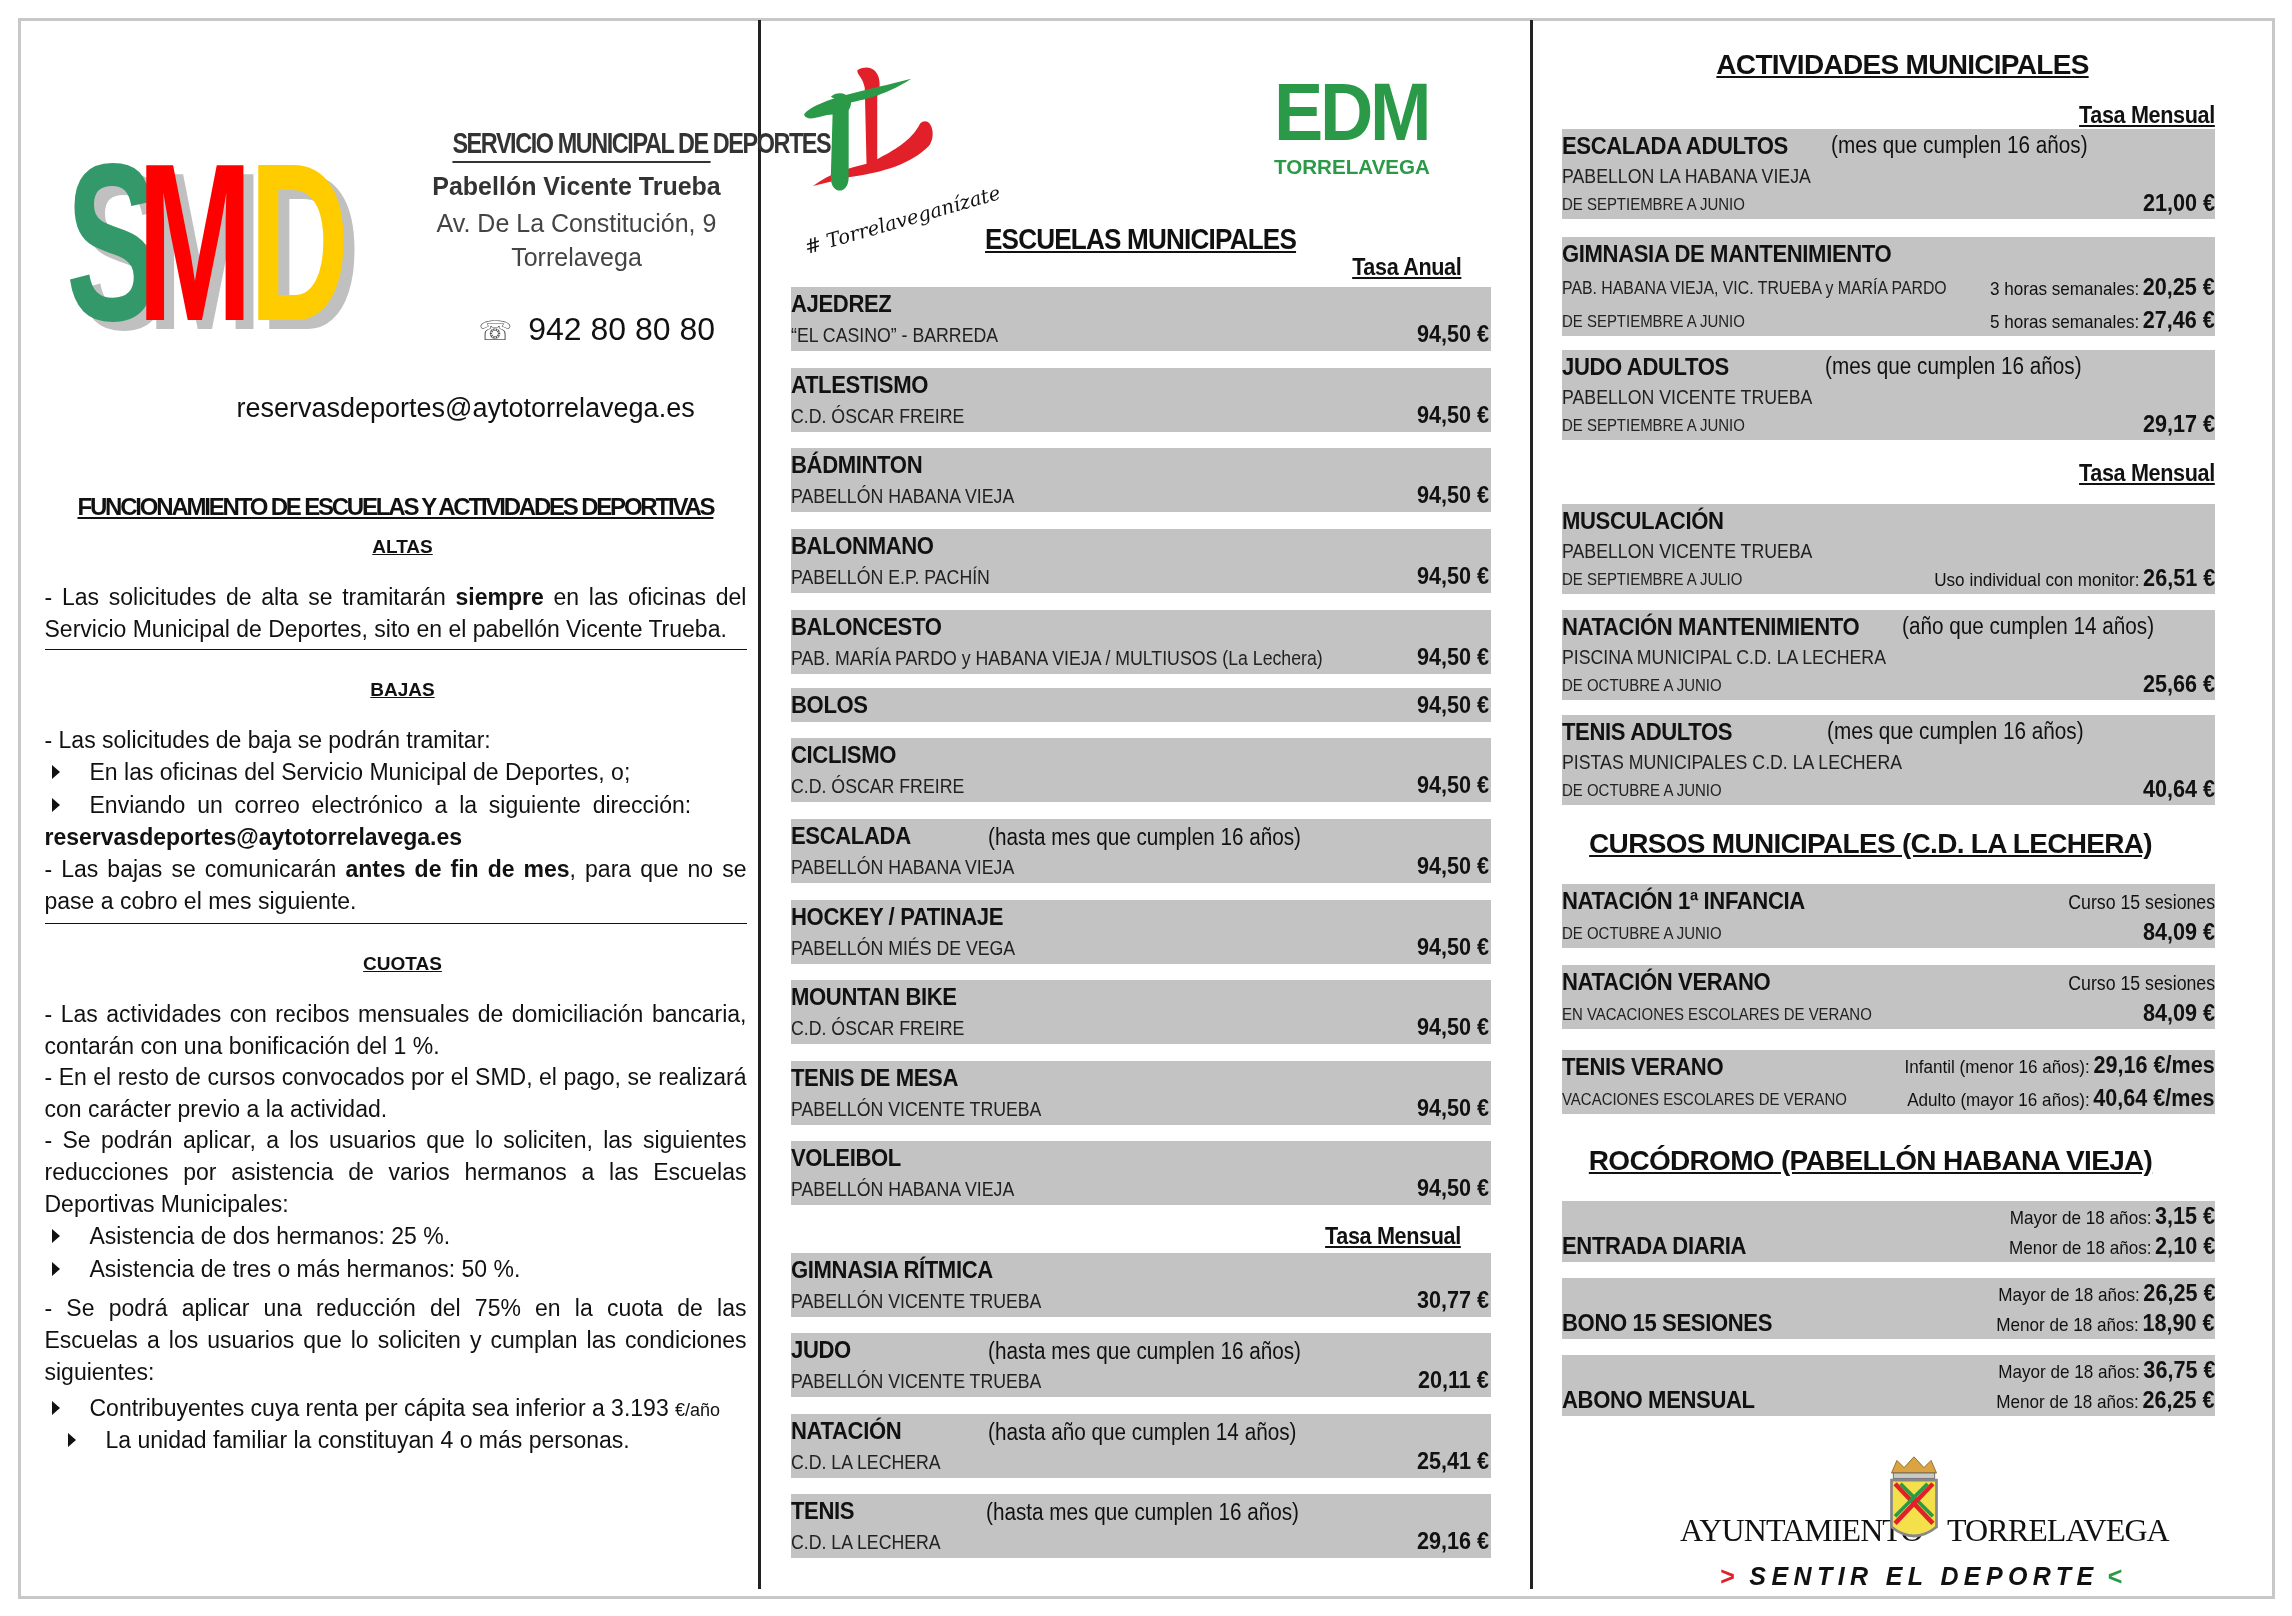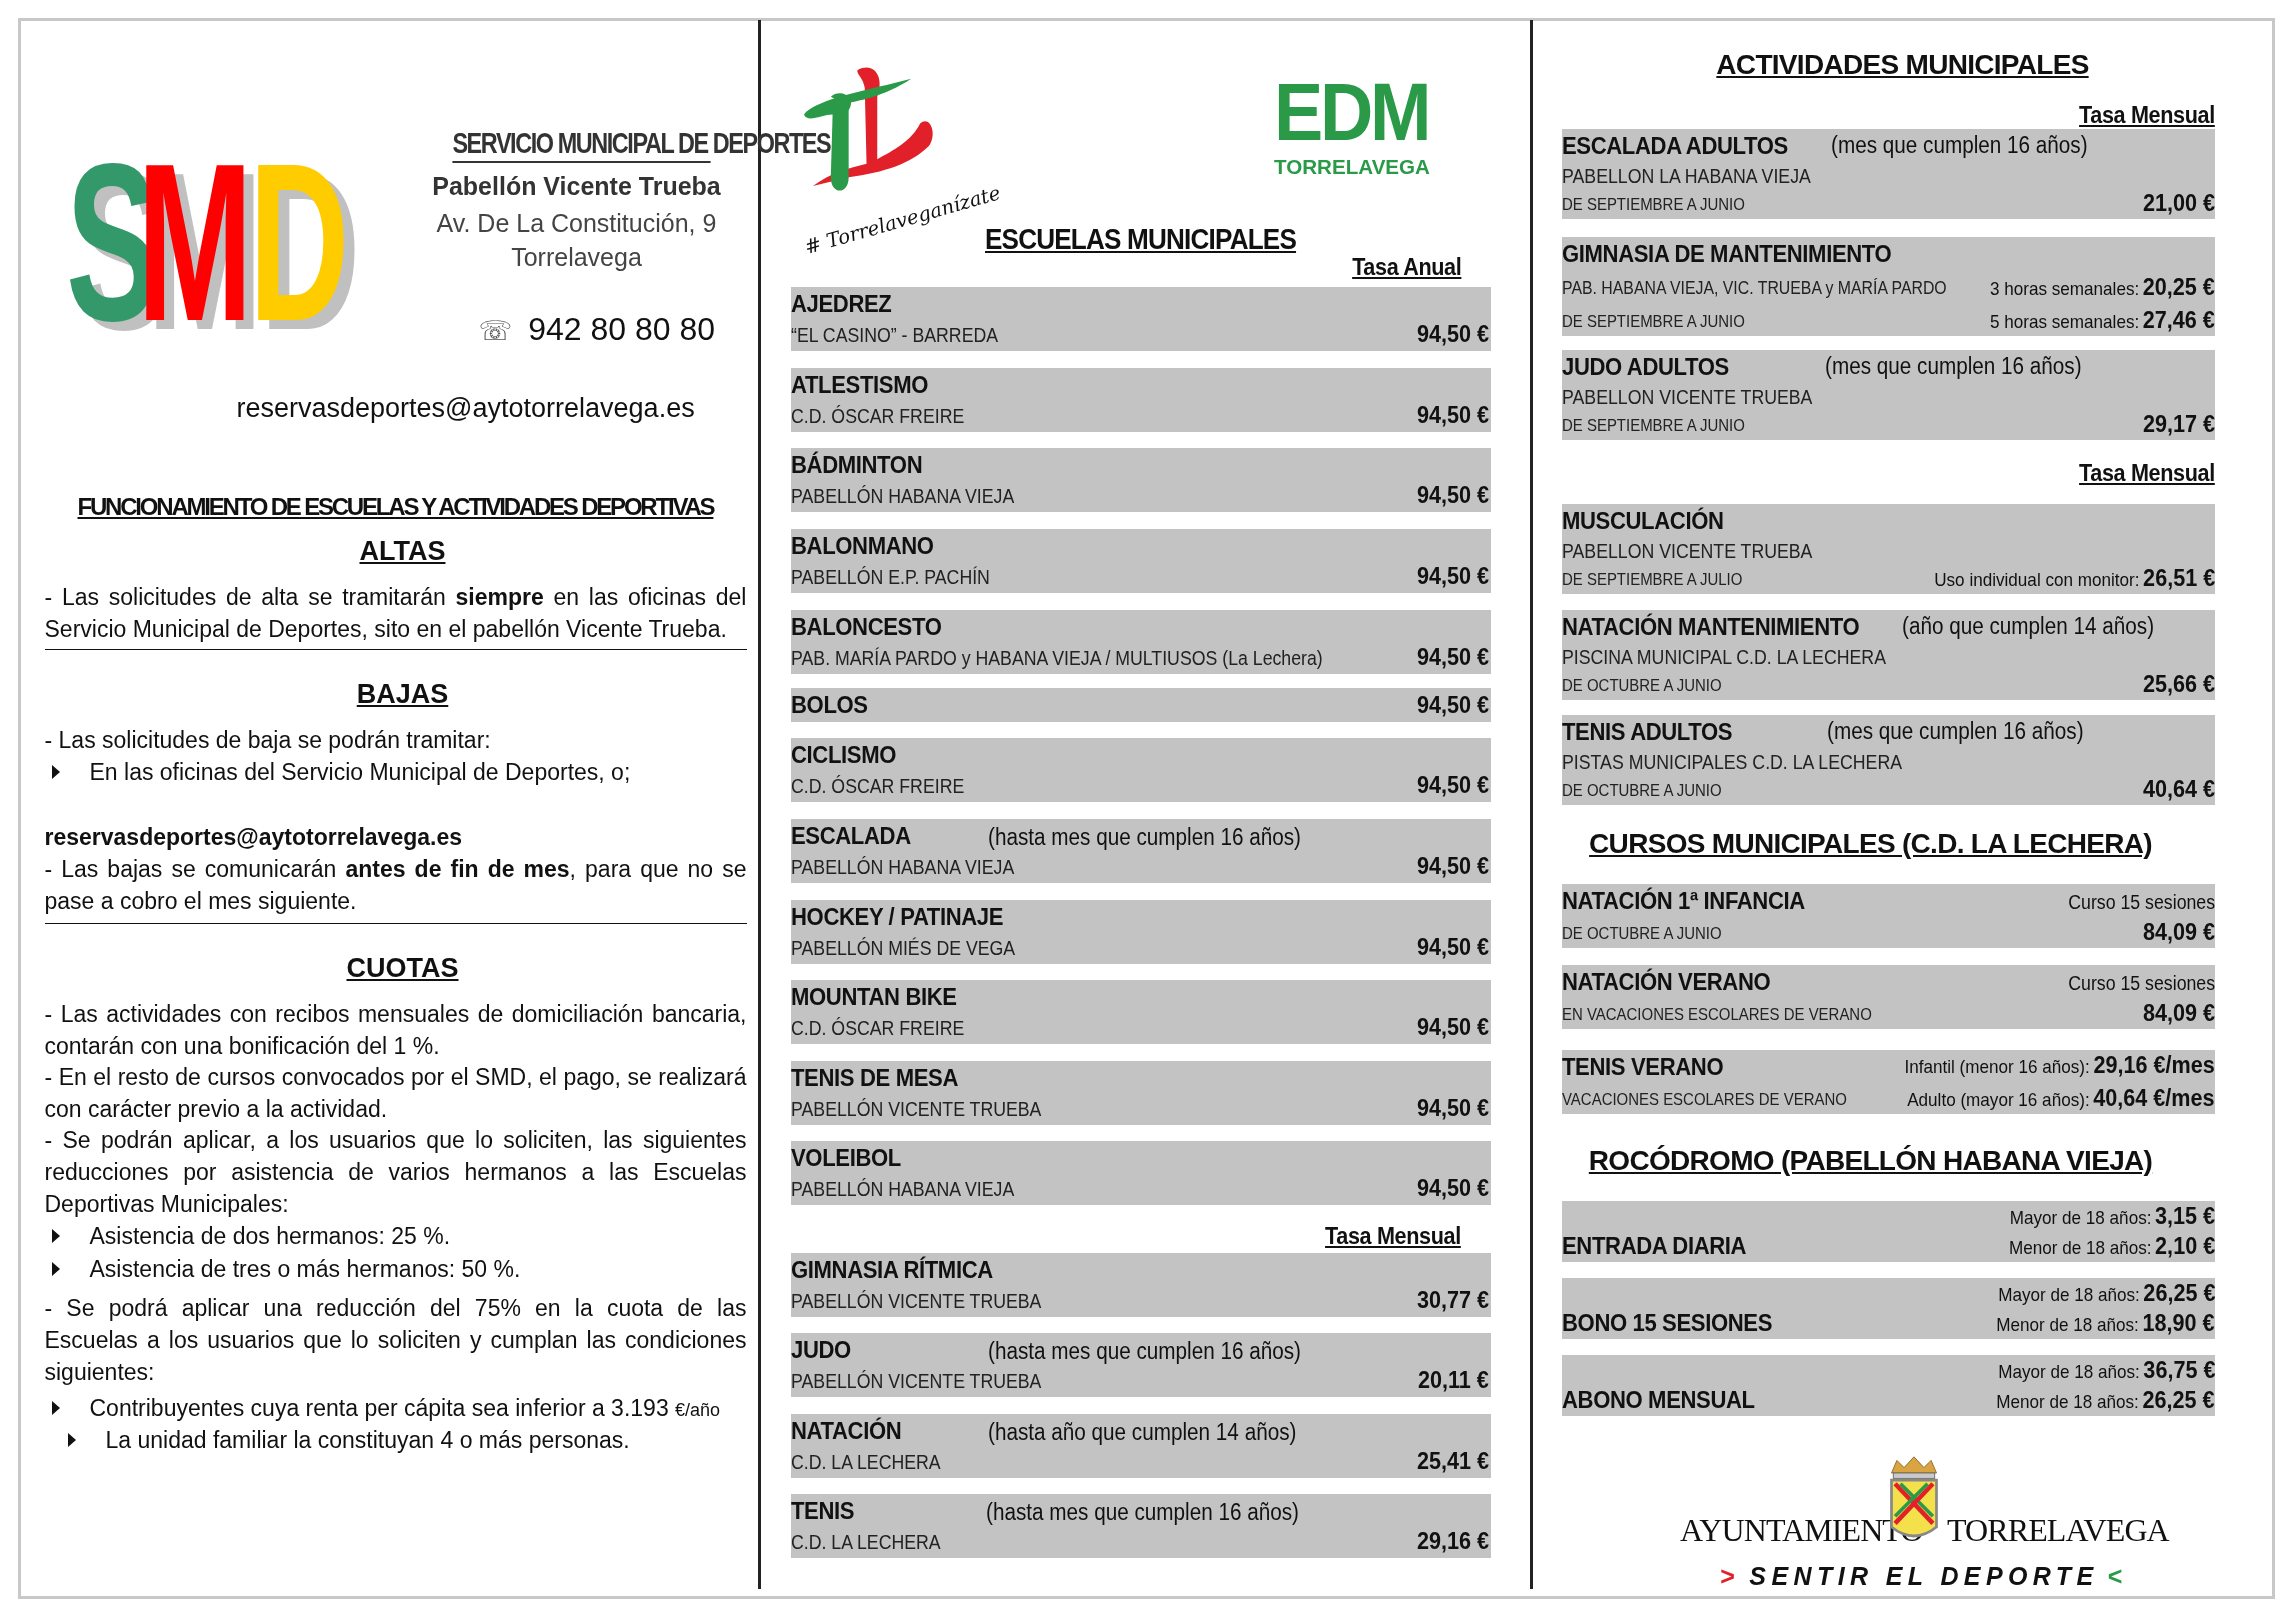--- a/index.html
+++ b/index.html
@@ -16,21 +16,21 @@
   .smd-shadow { color: #c0c0c0; }
   .org-title { position: absolute; left: 394px; top: 104px; width: 331px; text-align: center; font-weight: bold; font-size: 30px; letter-spacing: -1.8px; transform: scaleX(0.78); transform-origin: center; color: #333; border-bottom: 2.7px solid #333; padding-bottom: 1.8px; white-space: nowrap; }
   .org-sub { position: absolute; left: 376px; width: 358px; text-align: center; font-size: 25px; color: #333; }
   .org-pav { top: 150px; font-weight: bold; }
   .org-addr { top: 187px; color: #444; }
   .org-city { top: 221px; color: #444; }
   .phone { position: absolute; left: 457px; top: 289px; font-size: 32px; color: #111; }
   .phone-icon { font-size: 27px; margin-right: 16px; color: #555; }
   .email-top { position: absolute; left: 215px; top: 371px; font-size: 27px; color: #111; }
   .func-title { position: absolute; left: 56px; top: 471px; width: 609px; text-align: center; font-weight: bold; font-size: 24px; letter-spacing: -2.2px; text-decoration: underline; white-space: nowrap; }
-  .sec-h { position: absolute; left: 23px; width: 716px; text-align: center; font-weight: bold; font-size: 27px; text-decoration: underline; }
+  .sec-h { position: absolute; left: 23px; width: 716px; text-align: center; font-weight: bold; font-size: 19px; text-decoration: underline; }
   .para { position: absolute; left: 23px; width: 702px; font-size: 23px; line-height: 32px; text-align: justify; color: #111; }
   .para b { font-weight: bold; }
   .rule { position: absolute; left: 23px; width: 702px; height: 1.8px; background: #111; }
   .bul { position: absolute; left: 30px; font-size: 23px; line-height: 32px; color: #111; white-space: nowrap; }
   .bul .tri { display: inline-block; width: 0; height: 0; border-top: 7.2px solid transparent; border-bottom: 7.2px solid transparent; border-left: 8px solid #111; margin-right: 30px; vertical-align: middle; position: relative; top: -1.8px; }
   .small-unit { font-size: 18px; }
 
   
   #col-mid { left: 759px; width: 770px; height: 1576px; }
   .logo-hash { position: absolute; left: 36px; top: 39px; width: 215px; height: 197px; }
@@ -97,20 +97,21 @@
 
   <div class="func-title">FUNCIONAMIENTO DE ESCUELAS Y ACTIVIDADES DEPORTIVAS</div>
 
   <div class="sec-h" style="top:514px;">ALTAS</div>
   <div class="para" style="top:559px;"><span>-  Las solicitudes de alta se tramitarán </span><b>siempre</b><span> en las oficinas del Servicio Municipal de Deportes, sito en el pabellón Vicente Trueba.</span></div>
   <div class="rule" style="top:627px;"></div>
 
   <div class="sec-h" style="top:657px;">BAJAS</div>
   <div class="para" style="top:702px;">-  Las solicitudes de baja se podrán tramitar:</div>
   <div class="bul" style="top:734px;"><span class="tri"></span><span>En las oficinas del Servicio Municipal de Deportes, o;</span></div>
+  <div class="bul" style="top:767px; width:695px; word-spacing:5.4px;"><span class="tri"></span><span>Enviando  un  correo  electrónico  a  la  siguiente  dirección:</span></div>
   <div class="para" style="top:799px; font-weight:bold;">reservasdeportes@aytotorrelavega.es</div>
   <div class="para" style="top:831px;"><span>-  Las bajas se comunicarán </span><b>antes de fin de mes</b><span>, para que no se pase a cobro el mes siguiente.</span></div>
   <div class="rule" style="top:901px;"></div>
 
   <div class="sec-h" style="top:931px;">CUOTAS</div>
   <div class="para" style="top:976px;">- Las actividades con recibos mensuales de domiciliación bancaria, contarán con una bonificación del 1 %.</div>
   <div class="para" style="top:1039px;">- En el resto de cursos convocados por el SMD, el pago, se realizará con carácter previo a la actividad.</div>
   <div class="para" style="top:1102px;">- Se podrán aplicar, a los usuarios que lo soliciten, las siguientes reducciones por asistencia de varios hermanos a las Escuelas Deportivas Municipales:</div>
   <div class="bul" style="top:1198px;"><span class="tri"></span><span>Asistencia de dos hermanos: 25 %.</span></div>
   <div class="bul" style="top:1231px;"><span class="tri"></span><span>Asistencia de tres o más hermanos: 50 %.</span></div>

